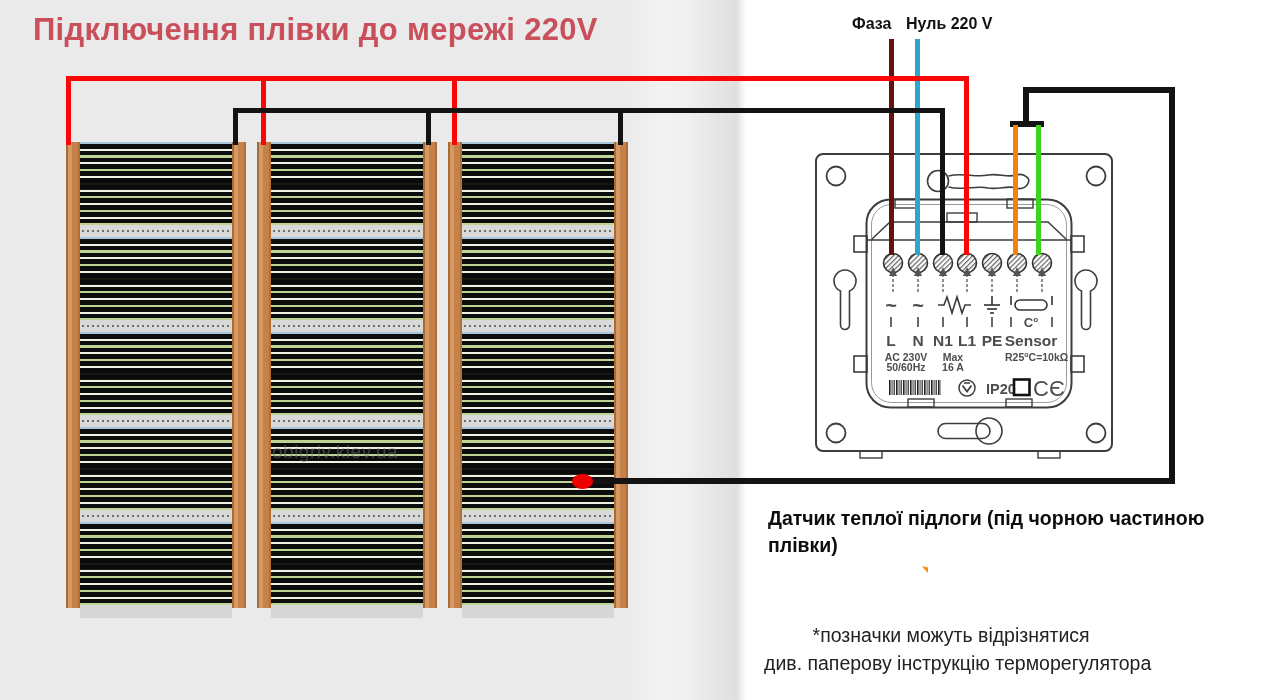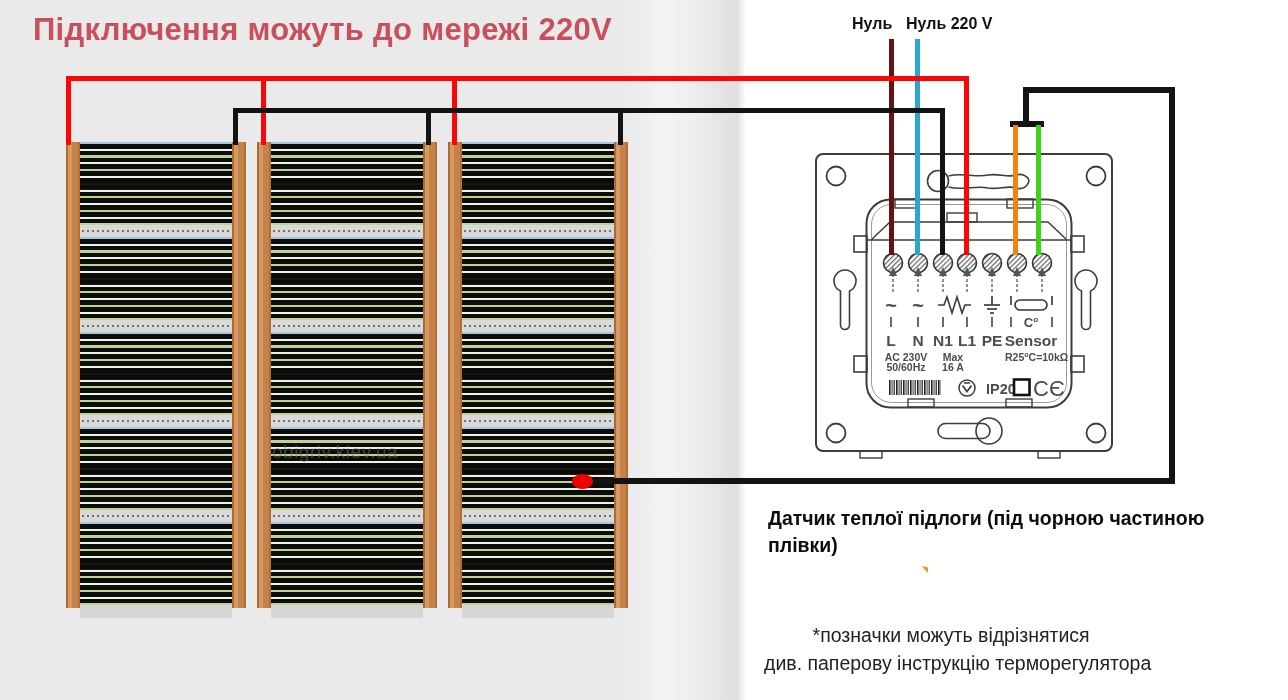--- a/index.html
+++ b/index.html
@@ -45,21 +45,21 @@
   
   #plate{left:810px;top:148px;width:310px;height:312px;}
   #plate .ln{stroke:#3d3d3d;fill:none;}
   #plate text{fill:#4d4d4d;font-family:"Liberation Sans","DejaVu Sans",sans-serif;}
 </style>
 </head>
 <body>
 
 <div id="stage">
 
-  <div id="title" class="abs">Підключення можуть до мережі 220V</div>
+  <div id="title" class="abs">Підключення плівки до мережі 220V</div>
 
   <div class="panel abs" style="left:66px">
     <div class="bus l"></div>
     <div class="film">
       <div class="seg"></div>
         <div class="sep"></div>
       <div class="seg"></div>
         <div class="sep"></div>
       <div class="seg"></div>
         <div class="sep"></div>
@@ -241,21 +241,21 @@
 
   <div class="wire w-blk abs" style="left:1023px;top:87px;width:152px;height:6px"></div>
   <div class="wire w-blk abs" style="left:1169px;top:87px;width:6px;height:397px"></div>
   <div class="wire w-blk abs" style="left:588px;top:478px;width:587px;height:6px"></div>
   <div class="wire w-blk abs" style="left:1023px;top:92px;width:6px;height:33px"></div>
   <div class="wire w-blk abs" style="left:1010px;top:121px;width:34px;height:6px"></div>
   <div class="wire w-orange abs" style="left:1013px;top:125px;width:5px;height:130px"></div>
   <div class="wire w-green abs" style="left:1036px;top:125px;width:5px;height:130px"></div>
   <div id="sensor-dot" class="abs"></div>
 
-  <div id="phase-label" class="wirelabel abs">Нуль</div>
+  <div id="phase-label" class="wirelabel abs">Фаза</div>
   <div id="neutral-label" class="wirelabel abs">Нуль 220 V</div>
 
   <div id="sensor-caption" class="abs">Датчик теплої підлоги (під чорною частиною плівки)</div>
   <div id="orange-speck" class="abs"></div>
   <div id="note" class="abs">
     <div class="l1">*позначки можуть відрізнятися</div>
     <div class="l2">див. паперову інструкцію терморегулятора</div>
   </div>
 
 </div>

